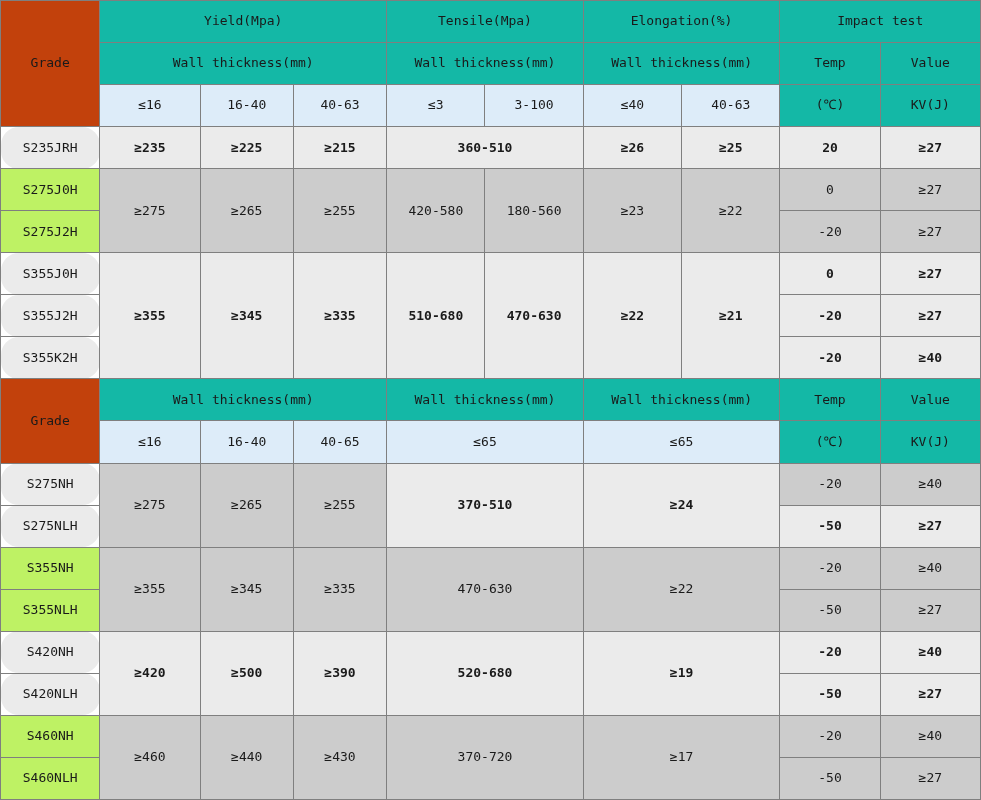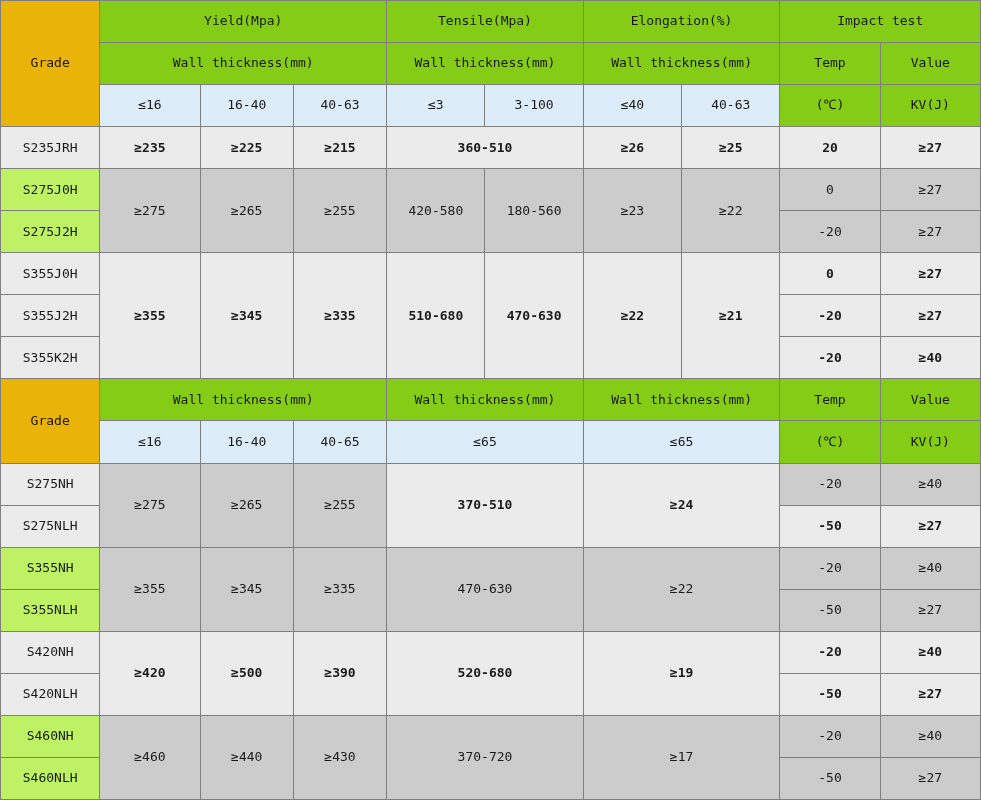--- a/index.html
+++ b/index.html
@@ -20,26 +20,26 @@
   table.spec td{
     border:1px solid #7f7f7f;
     text-align:center;
     vertical-align:middle;
     padding:2px 3px;
     font-size:13px;
     line-height:1.25;
     white-space:nowrap;
     overflow:hidden;
   }
-  .hdr{background:#84cc16;}
+  .hdr{background:#14b8a6;}
   .hdr2{background:#ddecf9;margin-left:24px;}
-  .gradecell{background:#eab308;}
+  .gradecell{background:#c2410c;}
   .rowA{background:#ebebeb;font-weight:bold;}
   .rowB{background:#cccccc;}
-  .lbl{background:#ebebeb;}
+  .lbl{background:#ebebeb;border-radius:18px;}
   .lbl2{background:#bef264;}
 </style>
 </head>
 <body>
 
 <table class="spec">
   <colgroup>
     <col style="width:99px">
     <col style="width:100px">
     <col style="width:93px">

